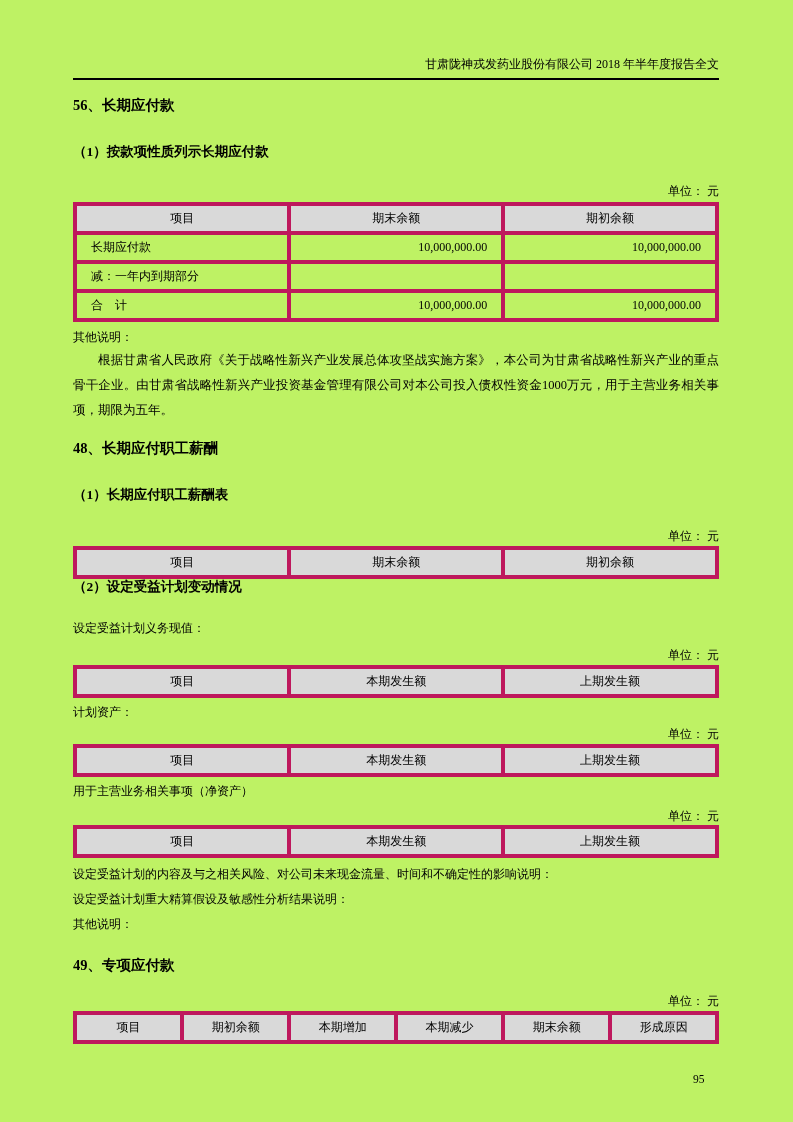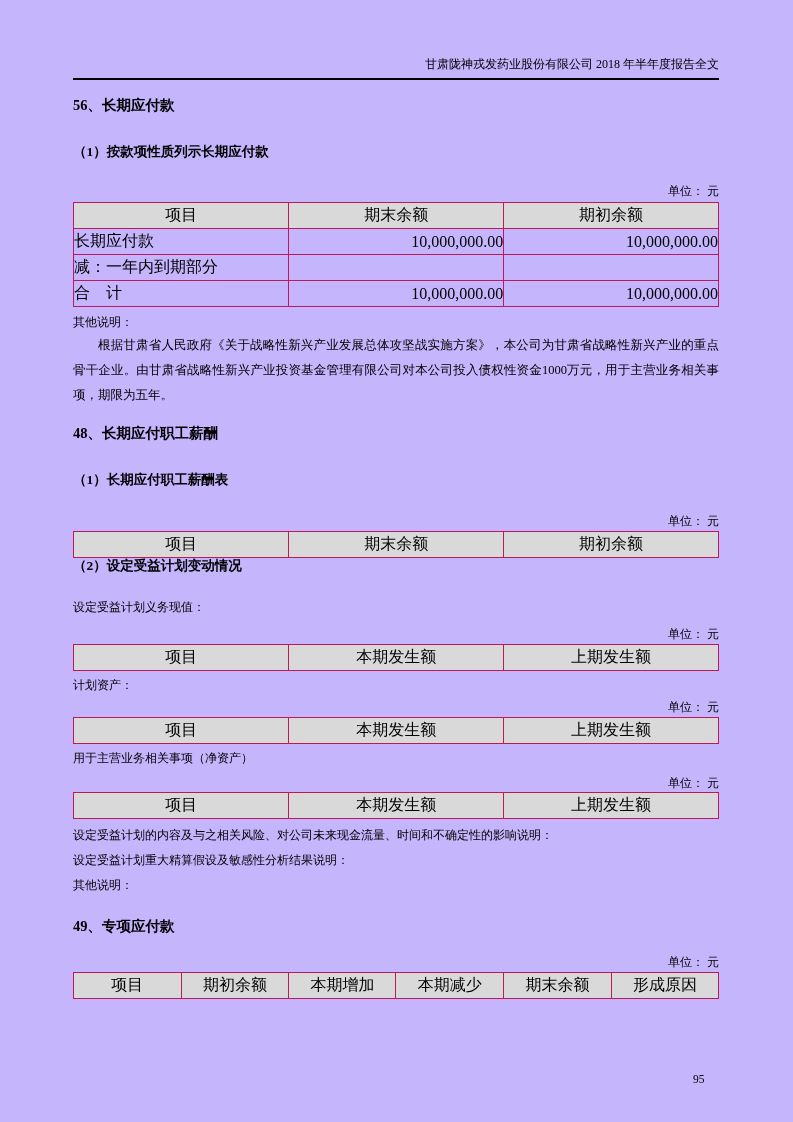--- a/index.html
+++ b/index.html
@@ -1,20 +1,20 @@
 <!DOCTYPE html>
 <html><head>
 <meta charset="utf-8">
 <style>
   html, body { margin: 0; padding: 0; background: #ffffff; }
   .page {
     position: relative;
     width: 793px;
     height: 1122px;
-    background: #c4b5fd;
+    background: #bef264;
     color: #000000;
     font-family: "Liberation Serif", "DejaVu Serif", serif;
     overflow: hidden;
     box-sizing: border-box;
   }
   .content { padding: 0 74px 0 73px; }
   .page-header {
     padding-top: 57px;
     padding-bottom: 6px;
     text-align: right;
@@ -33,25 +33,25 @@
     text-indent: 2em;
     margin: 0;
   }
   .doc-table {
     width: 100%;
     border-collapse: collapse;
     table-layout: fixed;
     border: 1.5px solid #000000;
   }
   .doc-table th, .doc-table td {
-    border: 1px solid #be185d;
+    border: 4px solid #be185d;
     height: 25px;
-    font-size: 16px;
+    font-size: 12px;
     font-weight: normal;
-    padding: 0 0;
+    padding: 0 14px;
     overflow: hidden;
     white-space: nowrap;
   }
   .doc-table th { background: #d9d9d9; text-align: center; }
   .c-left  { text-align: left; }
   .c-right { text-align: right; }
   .page-number {
     position: absolute;
     top: 1072px;
     left: 693px;

